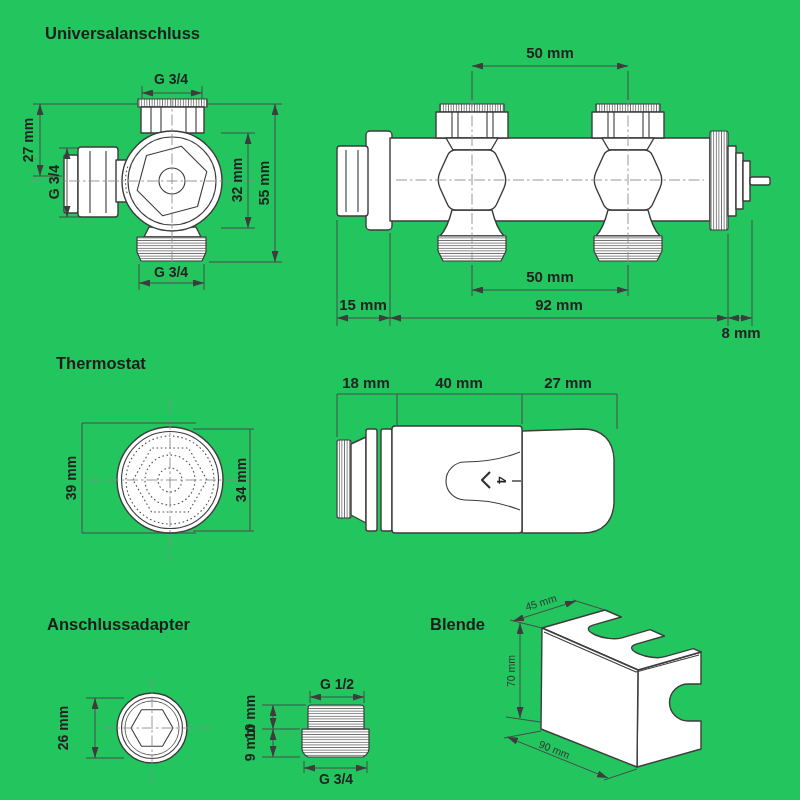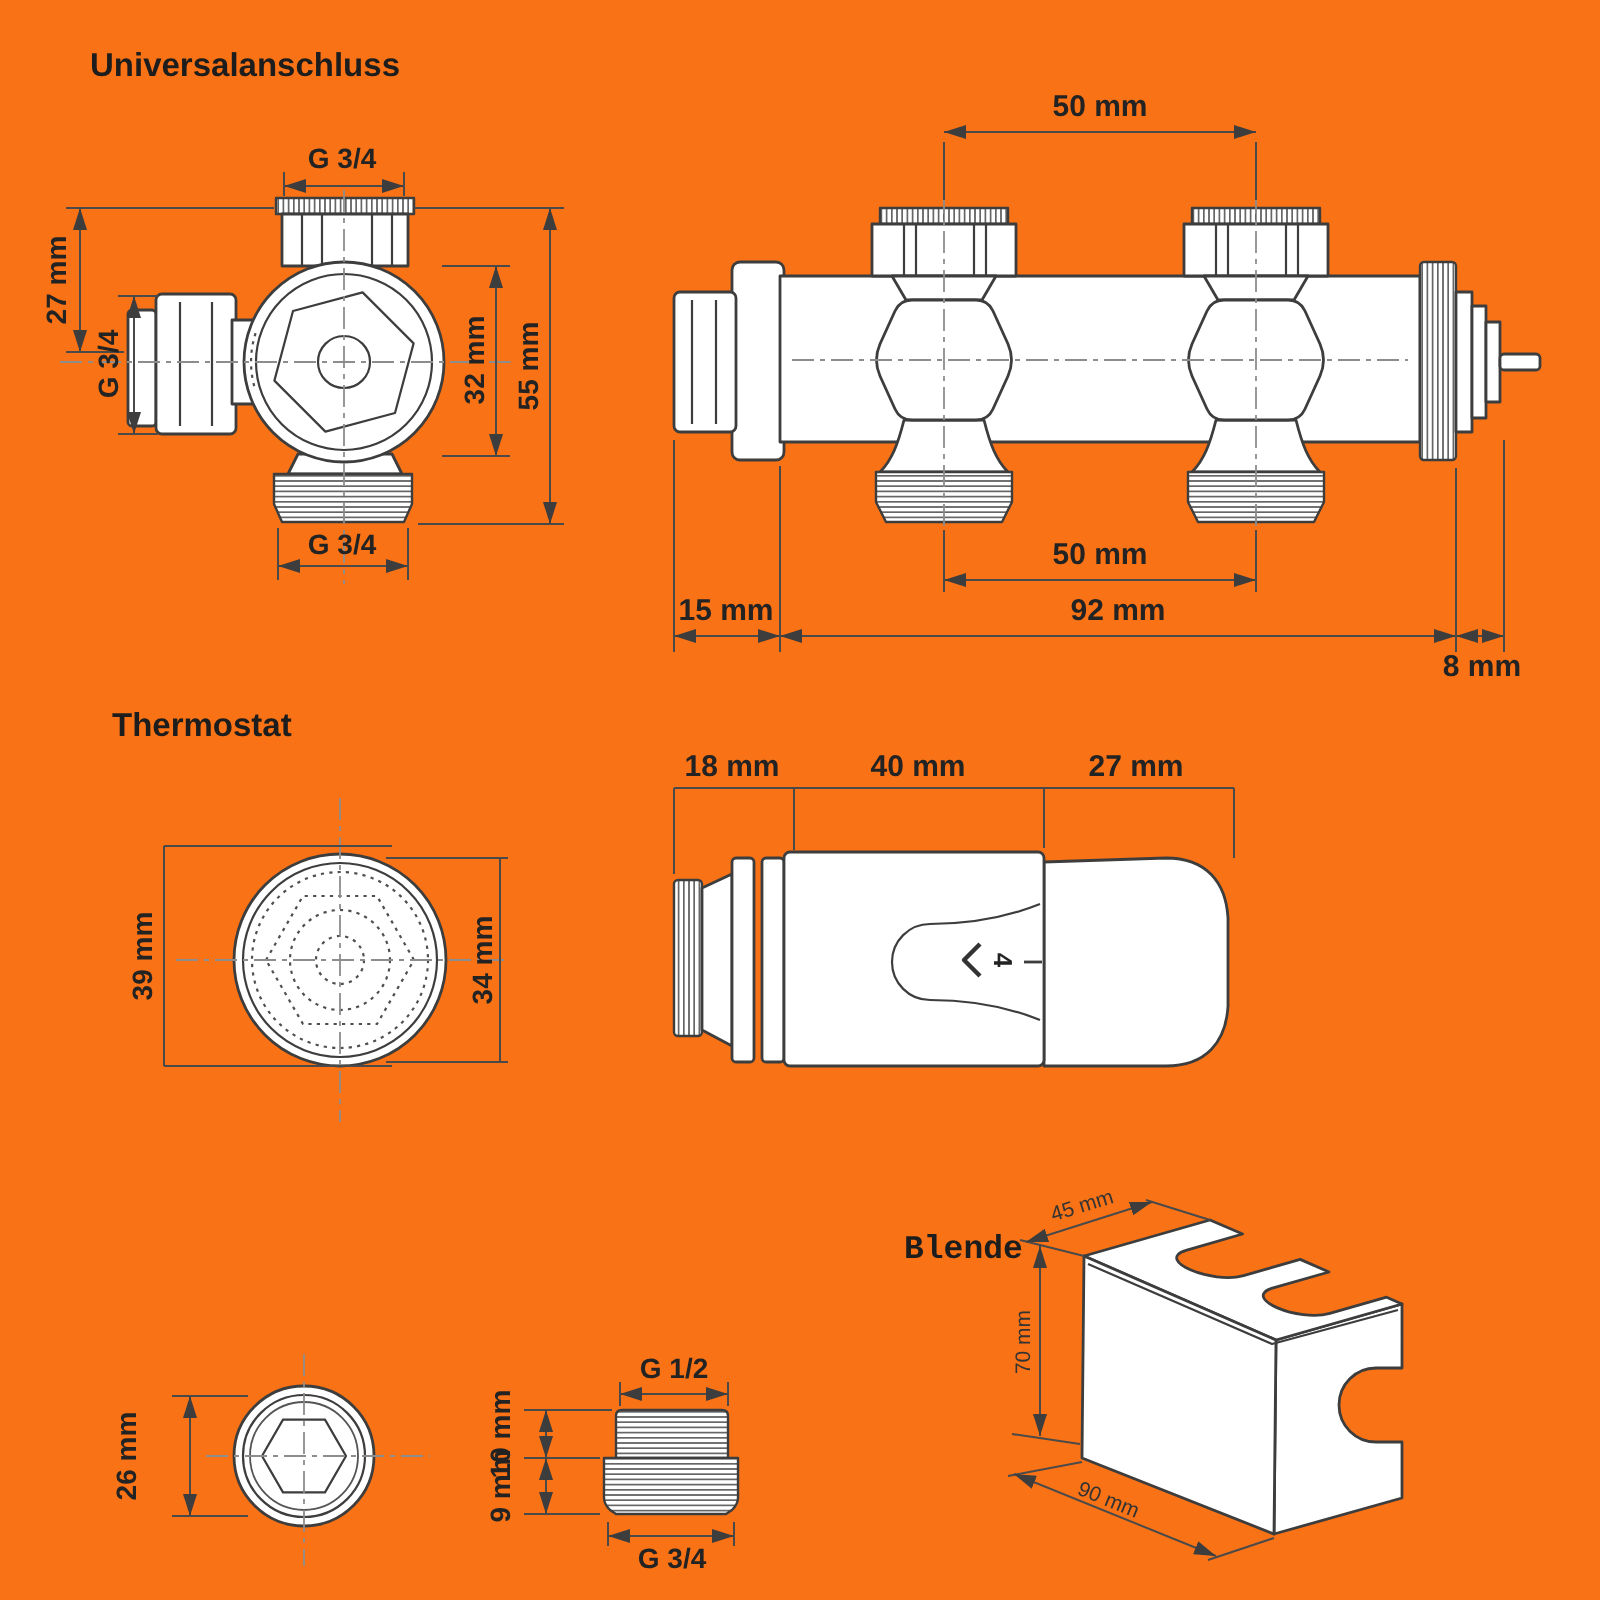--- a/index.html
+++ b/index.html
@@ -1,22 +1,22 @@
 <!DOCTYPE html>
 <html><head>
 <meta charset="utf-8">
 <style>
   html,body{margin:0;padding:0;background:#fff;}
-  #stage{position:relative;width:800px;height:800px;background:#f97316;overflow:hidden;
+  #stage{position:relative;width:800px;height:800px;background:#22c55e;overflow:hidden;
          font-family:"Liberation Sans",sans-serif;}
   .ttl{position:absolute;font:600 16.5px "Liberation Sans",sans-serif;color:#1d1d1d;white-space:nowrap;}
   #t-universal{left:45px;top:24px;}
   #t-thermostat{left:56px;top:354px;}
   #t-adapter{left:47px;top:615px;}
-  #t-blende{left:452px;top:615px;font-family:Liberation Mono, monospace;}
+  #t-blende{left:430px;top:615px;}
   svg{position:absolute;left:0;top:0;}
   .o  {fill:#fff;stroke:#3d3d3d;stroke-width:1.4;stroke-linejoin:round;}
   .o2 {fill:none;stroke:#3d3d3d;stroke-width:1.1;stroke-linejoin:round;}
   .th {fill:url(#hH);stroke:#3d3d3d;stroke-width:1.2;stroke-linejoin:round;}
   .tv {fill:url(#hV);stroke:#3d3d3d;stroke-width:1.2;stroke-linejoin:round;}
   .dim{fill:none;stroke:#4a4a4a;stroke-width:1;}
   .cl {fill:none;stroke:#8d8d8d;stroke-width:0.9;stroke-dasharray:11 3 2.5 3;}
   .dt {fill:none;stroke:#4f4f4f;stroke-width:1.1;stroke-dasharray:1.6 2.6;stroke-linejoin:round;}
   text{fill:#232323;}
   .d  {font:700 14px "Liberation Sans",sans-serif;}
@@ -24,20 +24,21 @@
   .f13{font:700 13px "Liberation Sans",sans-serif;}
   .sm {font:400 10.5px "Liberation Sans",sans-serif;fill:#333;}
 </style>
 </head>
 <body>
 
 <div id="stage">
 
   <div class="ttl" id="t-universal">Universalanschluss</div>
   <div class="ttl" id="t-thermostat">Thermostat</div>
+  <div class="ttl" id="t-adapter">Anschlussadapter</div>
   <div class="ttl" id="t-blende">Blende</div>
 
   <svg width="800" height="800" viewBox="0 0 800 800">
     <defs>
       <pattern id="hH" width="6" height="2.6" patternUnits="userSpaceOnUse">
         <rect width="6" height="2.6" fill="#fff"></rect>
           <line x1="0" y1="1.3" x2="6" y2="1.3" stroke="#4d4d4d" stroke-width="0.75"></line>
       </pattern>
       <pattern id="hV" width="2.6" height="6" patternUnits="userSpaceOnUse">
         <rect width="2.6" height="6" fill="#fff"></rect>

